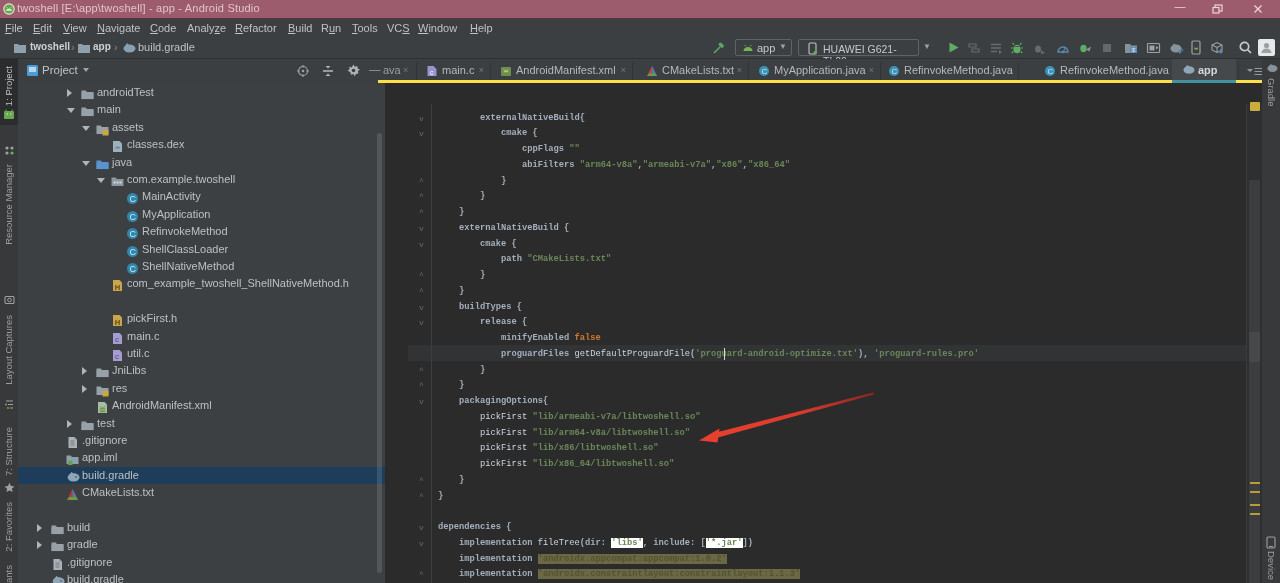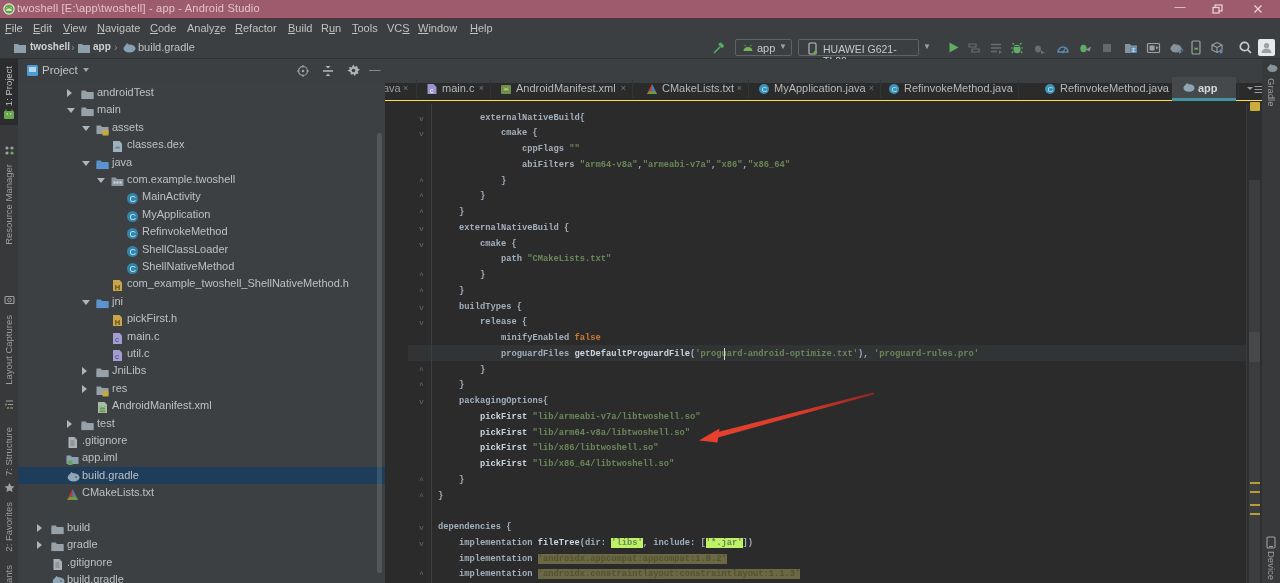--- a/index.html
+++ b/index.html
@@ -12,21 +12,21 @@
 
 #menubar{left:0;top:18px;width:1280px;height:19px;background:#3c3f41;color:#bfc1c3;font-size:11px;border-top:1px solid #59303f}
 #menubar span{position:absolute;top:3px}
 #menubar u{text-decoration:underline;text-underline-offset:1px}
 
 #toolbar{left:0;top:37px;width:1280px;height:22px;background:#3c3f41;border-bottom:1px solid #2e3132}
 .crumb{position:absolute;top:4px;font-size:11px;color:#bfc1c3}
 .combo{position:absolute;top:2px;height:17px;border:1px solid #5f6364;border-radius:2px;color:#c6c8ca;font-size:11px}
 
 #tabrow{left:0;top:59px;width:1280px;height:24px;background:#3c3f41}
-#tabs{position:absolute;left:378px;top:18px;width:884px;height:24px;border-bottom:1px solid #fde047}
+#tabs{position:absolute;left:378px;top:0;width:884px;height:24px;border-bottom:3px solid #fde047}
 .tab{position:absolute;top:0;height:23px;font-size:11px;color:#b6b8ba;}
 .tab .tx{position:absolute;top:5px}
 .tab .x{position:absolute;top:6px;color:#75797b;font-size:9px}
 .sep{position:absolute;top:3px;width:1px;height:18px;background:#323435}
 
 #notif{left:378px;top:83px;width:884px;height:21px;background:#3d4042;border-bottom:1px solid #292b2c;font-size:11.5px;color:#b9bdbf}
 #notif a{color:#5a9bd8;text-decoration:none}
 
 #lstripe{left:0;top:59px;width:18px;height:524px;background:#37393b;overflow:hidden}
 .vtxt{position:absolute;color:#9b9fa2;font-size:9.5px;white-space:nowrap;writing-mode:vertical-rl;transform:rotate(180deg);left:3px}
@@ -42,23 +42,23 @@
 .tr .tx{position:absolute;top:2px}
 .sel{background:#1d3d5a}
 
 #editor{left:385px;top:104px;width:861px;height:479px;background:#2b2b2b}
 #gutter{position:absolute;left:0;top:6.5px;width:23px;text-align:right;font-family:"Liberation Mono",monospace;font-size:8.5px;line-height:15.75px;color:#5f6468;white-space:pre}
 #gsep{position:absolute;left:46px;top:0;width:1px;height:479px;background:#3c3e40}
 #folds{position:absolute;left:34px;top:6.5px;font-family:"Liberation Mono",monospace;font-size:8px;line-height:15.75px;color:#686c6e;white-space:pre}
 #code{position:absolute;left:53px;top:6.5px;font-family:"Liberation Mono",monospace;font-size:8.75px;line-height:15.75px;color:#a2afbc;white-space:pre;font-weight:bold}
 #code .s{color:#6a8759}
 #code .k{color:#cc7832}
-#code .b{color:#ccd6e0;font-weight:bold}
+#code .b{color:#ccd6e0;font-weight:normal}
 #code .h1{background:#6b6845;color:#54522f}
-#code .h2{background:#bef264;color:#6a8759}
+#code .h2{background:#ffffff;color:#6a8759}
 #caretline{position:absolute;left:23px;top:241px;width:838px;height:15.75px;background:#323334}
 #cursor{position:absolute;left:339px;top:244px;width:1px;height:12px;background:#d8d8d8}
 
 #estripe{left:1246px;top:104px;width:16px;height:479px;background:#2e2f30;border-left:1px solid #3a3c3d}
 #rstripe{left:1262px;top:59px;width:18px;height:524px;background:#37393b}
 .ymark{position:absolute;left:3px;width:10px;height:2px;background:#b89e35}
 </style></head>
 <body>
 <div id="wrap">
 
@@ -445,30 +445,20 @@
       </div>
       <div class="tr " style="top:192.4px">
         <span style="position:absolute;left:93px;top:2px">
           <svg width="13" height="13" viewBox="0 0 13 13">
             <path d="M2 1h6.5L11 3.5V12H2z" fill="#caa54c"></path>
             <path d="M4 6h1.5v1.6h2V6H9v5H7.5V9h-2v2H4z" fill="#7a6224"></path>
           </svg>
         </span>
         <span class="tx" style="left:109px">com_example_twoshell_ShellNativeMethod.h</span>
       </div>
-      <div class="tr " style="top:209.8px">
-        <span class="ar arx" style="left:64px"></span>
-        <span style="position:absolute;left:78px;top:2px">
-          <svg width="13" height="13" viewBox="0 0 13 13">
-            <path d="M.5 2.5h4.2l1.2 1.6h6.6v7H.5z" fill="#5a93ce"></path>
-            <path d="M.5 4.6h12v6.5H.5z" fill="#5a93ce" opacity=".85"></path>
-          </svg>
-        </span>
-        <span class="tx" style="left:94px">jni</span>
-      </div>
       <div class="tr " style="top:227.2px">
         <span style="position:absolute;left:93px;top:2px">
           <svg width="13" height="13" viewBox="0 0 13 13">
             <path d="M2 1h6.5L11 3.5V12H2z" fill="#caa54c"></path>
             <path d="M4 6h1.5v1.6h2V6H9v5H7.5V9h-2v2H4z" fill="#7a6224"></path>
           </svg>
         </span>
         <span class="tx" style="left:109px">pickFirst.h</span>
       </div>
       <div class="tr " style="top:244.6px">

